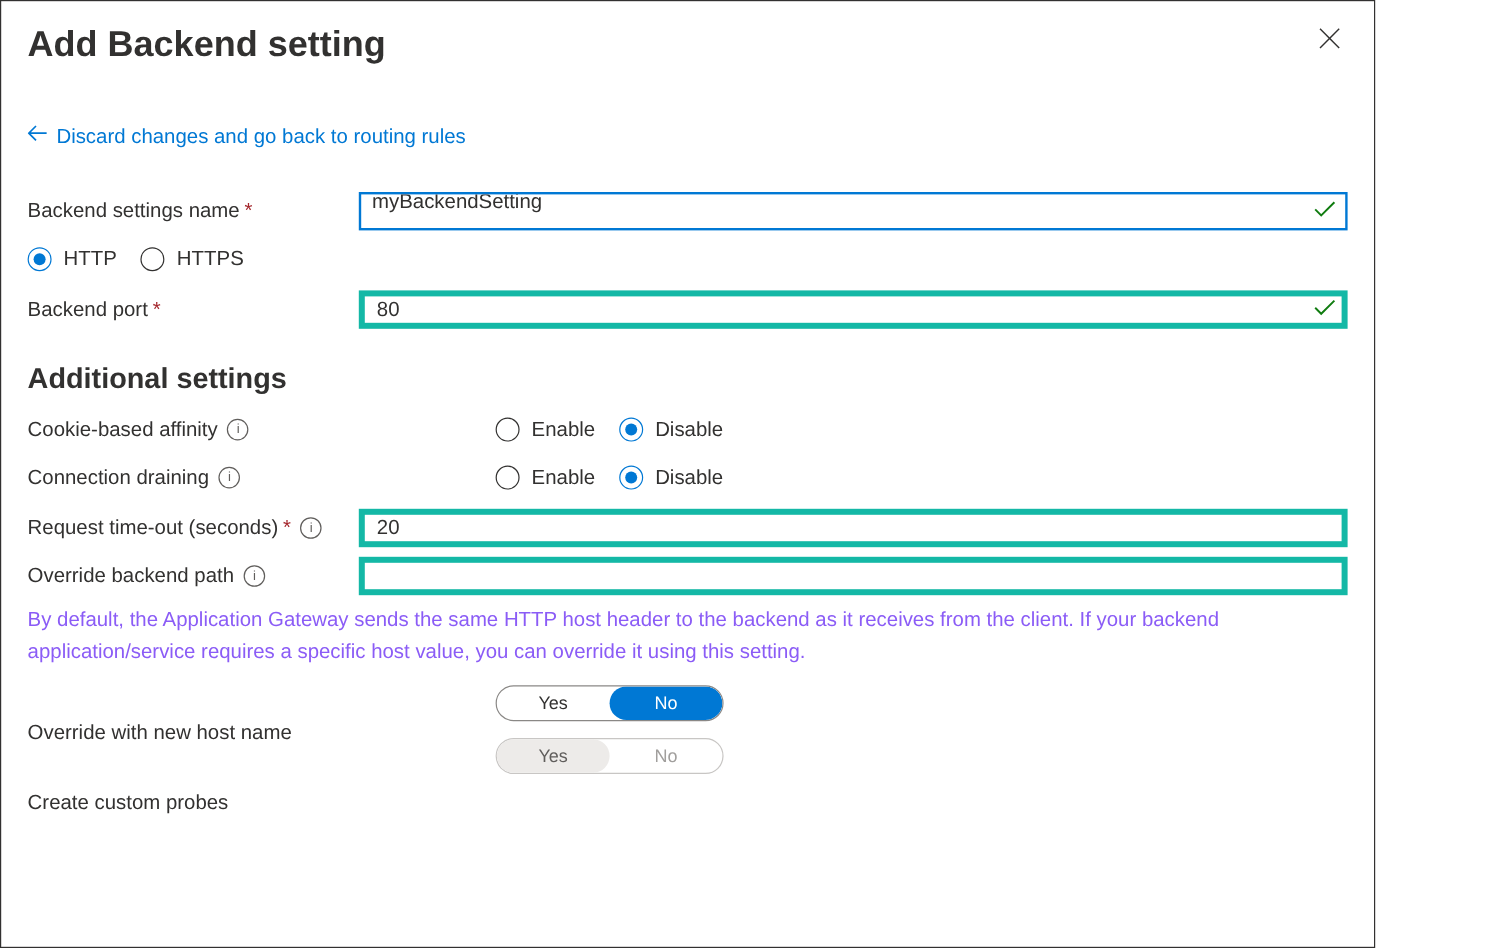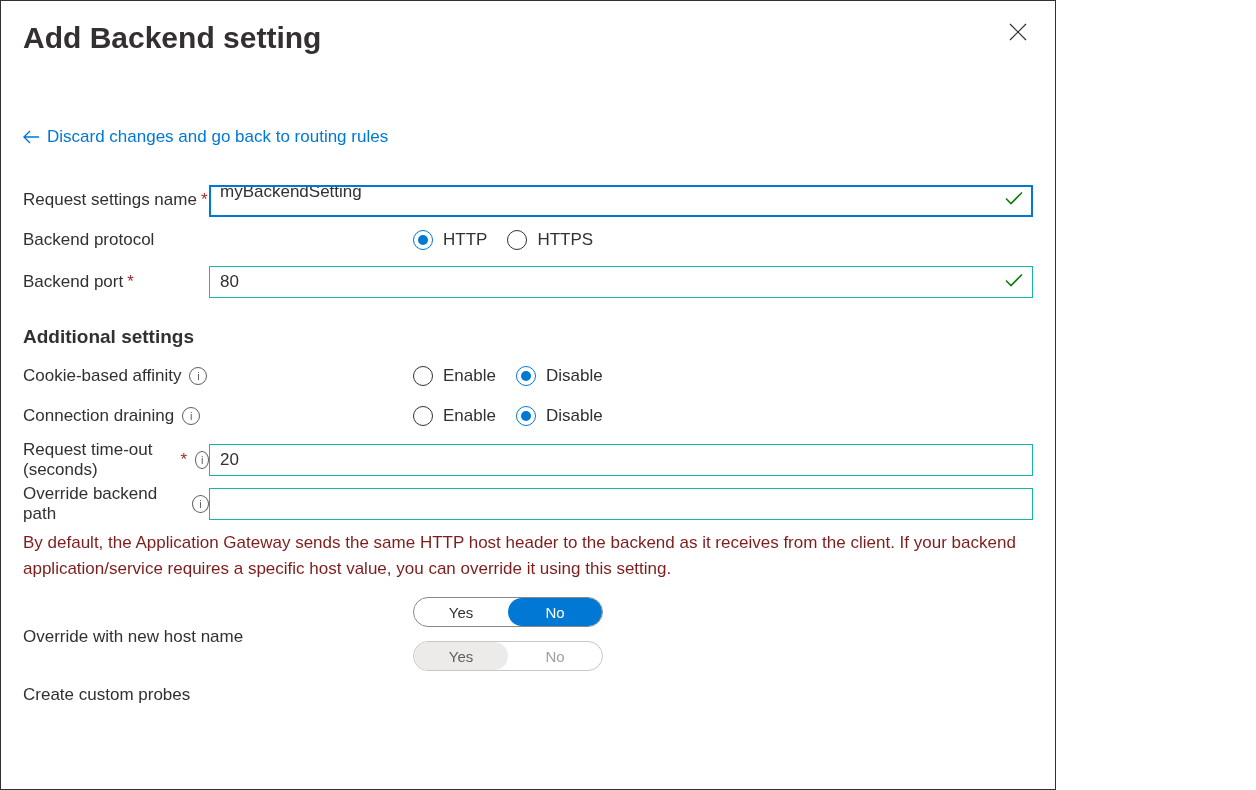--- a/index.html
+++ b/index.html
@@ -1,40 +1,40 @@
 <!DOCTYPE html>
 <html><head>
 <meta charset="utf-8">
 <style>
   html,body{margin:0;padding:0;background:#fff;font-family:"Segoe UI",Arial,sans-serif;color:#323130;}
-  .panel{box-sizing:border-box;width:1056px;height:790px;border:1px solid #323130;padding:14px 22px 22px 22px;position:relative;}
+  .panel{box-sizing:border-box;width:1146px;height:790px;border:1px solid #323130;padding:14px 22px 22px 22px;position:relative;}
   .panel-title{font-size:30px;font-weight:600;margin:6px 0 0 0;}
   .close-btn{position:absolute;top:20px;right:26px;width:22px;height:22px;cursor:pointer;}
   .close-btn svg{display:block;}
-  .discard-link{display:inline-flex;align-items:center;color:#0078d4;font-size:17px;margin-top:72px;cursor:pointer;}
+  .discard-link{display:inline-flex;color:#0078d4;font-size:17px;margin-top:49px;cursor:pointer;}
   .discard-link .arrow{margin-right:8px;display:inline-flex;}
   .form{margin-top:34px;}
   .row{display:flex;align-items:center;min-height:36px;margin-bottom:4px;}
   .lbl{width:390px;font-size:17px;color:#323130;display:flex;align-items:center;}
   .req{color:#a4262c;margin-left:4px;}
   .info{display:inline-flex;align-items:center;justify-content:center;width:16px;height:16px;border:1px solid #605e5c;border-radius:50%;font-size:11px;color:#605e5c;margin-left:8px;cursor:default;}
   .ctrl{flex:1;}
-  .text-input{width:824px;height:32px;box-sizing:border-box;padding:4px 32px 4px 10px;font-size:17px;color:#323130;border:1px solid #14b8a6;outline:none;font-family:inherit;}
+  .text-input{width:824px;height:32px;box-sizing:border-box;padding:4px 32px 4px 10px;font-size:17px;color:#323130;border:5px solid #14b8a6;outline:none;font-family:inherit;}
   .text-input.focused{border:2px solid #0078d4;padding:3px 31px 20px 9px;}
   .input-wrap{position:relative;display:inline-block;}
   .valid-check{position:absolute;right:10px;top:50%;transform:translateY(-50%);color:#107c10;font-size:18px;pointer-events:none;}
   .radio-group{display:flex;align-items:center;gap:20px;}
   .radio{display:inline-flex;align-items:center;cursor:pointer;}
   .radio .circle{width:20px;height:20px;border:1px solid #323130;border-radius:50%;display:inline-flex;align-items:center;justify-content:center;margin-right:10px;box-sizing:border-box;}
   .radio.selected .circle{border-color:#0078d4;}
   .radio .dot{width:10px;height:10px;background:#0078d4;border-radius:50%;display:none;}
   .radio.selected .dot{display:block;}
   .radio .rlabel{font-size:17px;}
-  .section-head{font-size:19px;font-weight:600;margin-top:26px;margin-bottom:10px;}
-  .desc{font-size:17px;line-height:1.5;color:#7f1d1d;margin-top:6px;}
+  .section-head{font-size:24px;font-weight:600;margin-top:26px;margin-bottom:10px;}
+  .desc{font-size:17px;line-height:1.5;color:#8b5cf6;margin-top:6px;}
   
   .pill{display:inline-flex;width:190px;height:30px;border:1px solid #8a8886;border-radius:16px;overflow:hidden;box-sizing:border-box;}
   .pill .opt{flex:1;display:flex;align-items:center;justify-content:center;font-size:15px;cursor:pointer;user-select:none;}
   .pill .opt.sel-blue{background:#0078d4;color:#fff;border-radius:16px;}
   .pill.disabled{border-color:#c8c6c4;}
   .pill.disabled .opt{color:#a19f9d;cursor:default;}
   .pill.disabled .opt.sel-gray{background:#edebe9;color:#605e5c;border-radius:16px;}
   .row-tall{align-items:flex-start;min-height:72px;}
   .row-tall .ctrl{padding-top:0;}
   .row-tall .lbl{padding-top:30px;}
@@ -59,37 +59,36 @@
           <path d="M7 1 L1 7 L7 13 M1 7 H16" stroke="#0078d4" stroke-width="1.4" fill="none"></path>
         </svg>
     </span>
     <span>Discard changes and go back to routing rules</span>
   </div>
 
   <div class="form">
 
     <div class="row">
       <div class="lbl">
-        <span>Request settings name</span>
+        <span>Backend settings name</span>
         <span class="req">*</span>
       </div>
       <div class="ctrl">
         <div class="input-wrap">
           <input class="text-input focused" value="myBackendSetting" style="">
           <span class="valid-check">
             <svg width="18" height="14" viewBox="0 0 18 14">
                 <path d="M1 7 L6 12 L17 1" stroke="#107c10" stroke-width="1.6" fill="none"></path>
               </svg>
           </span>
         </div>
       </div>
     </div>
 
     <div class="row">
-      <div class="lbl">Backend protocol</div>
       <div class="ctrl">
         <div class="radio-group">
           <div class="radio selected">
             <span class="circle">
                 <span class="dot"></span>
               </span>
             <span class="rlabel">HTTP</span>
           </div>
           <div class="radio">
             <span class="circle"></span>

